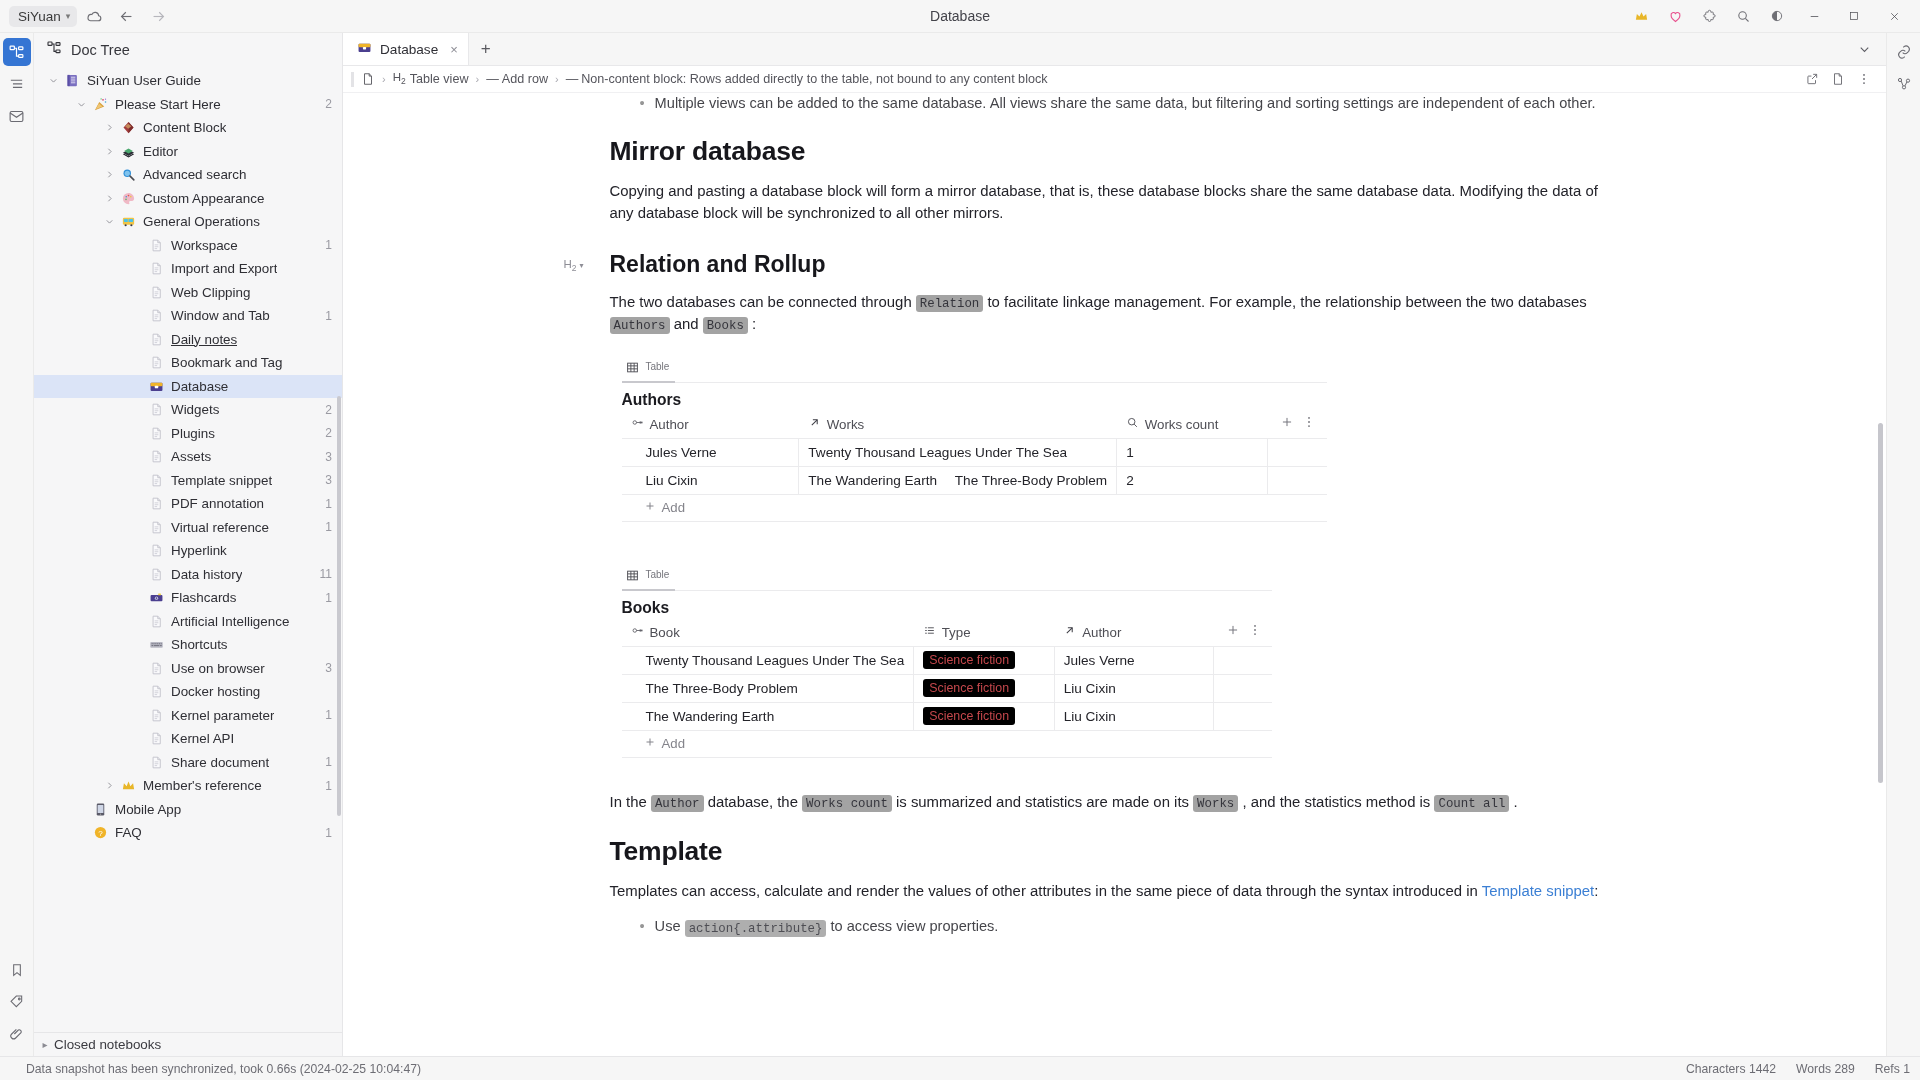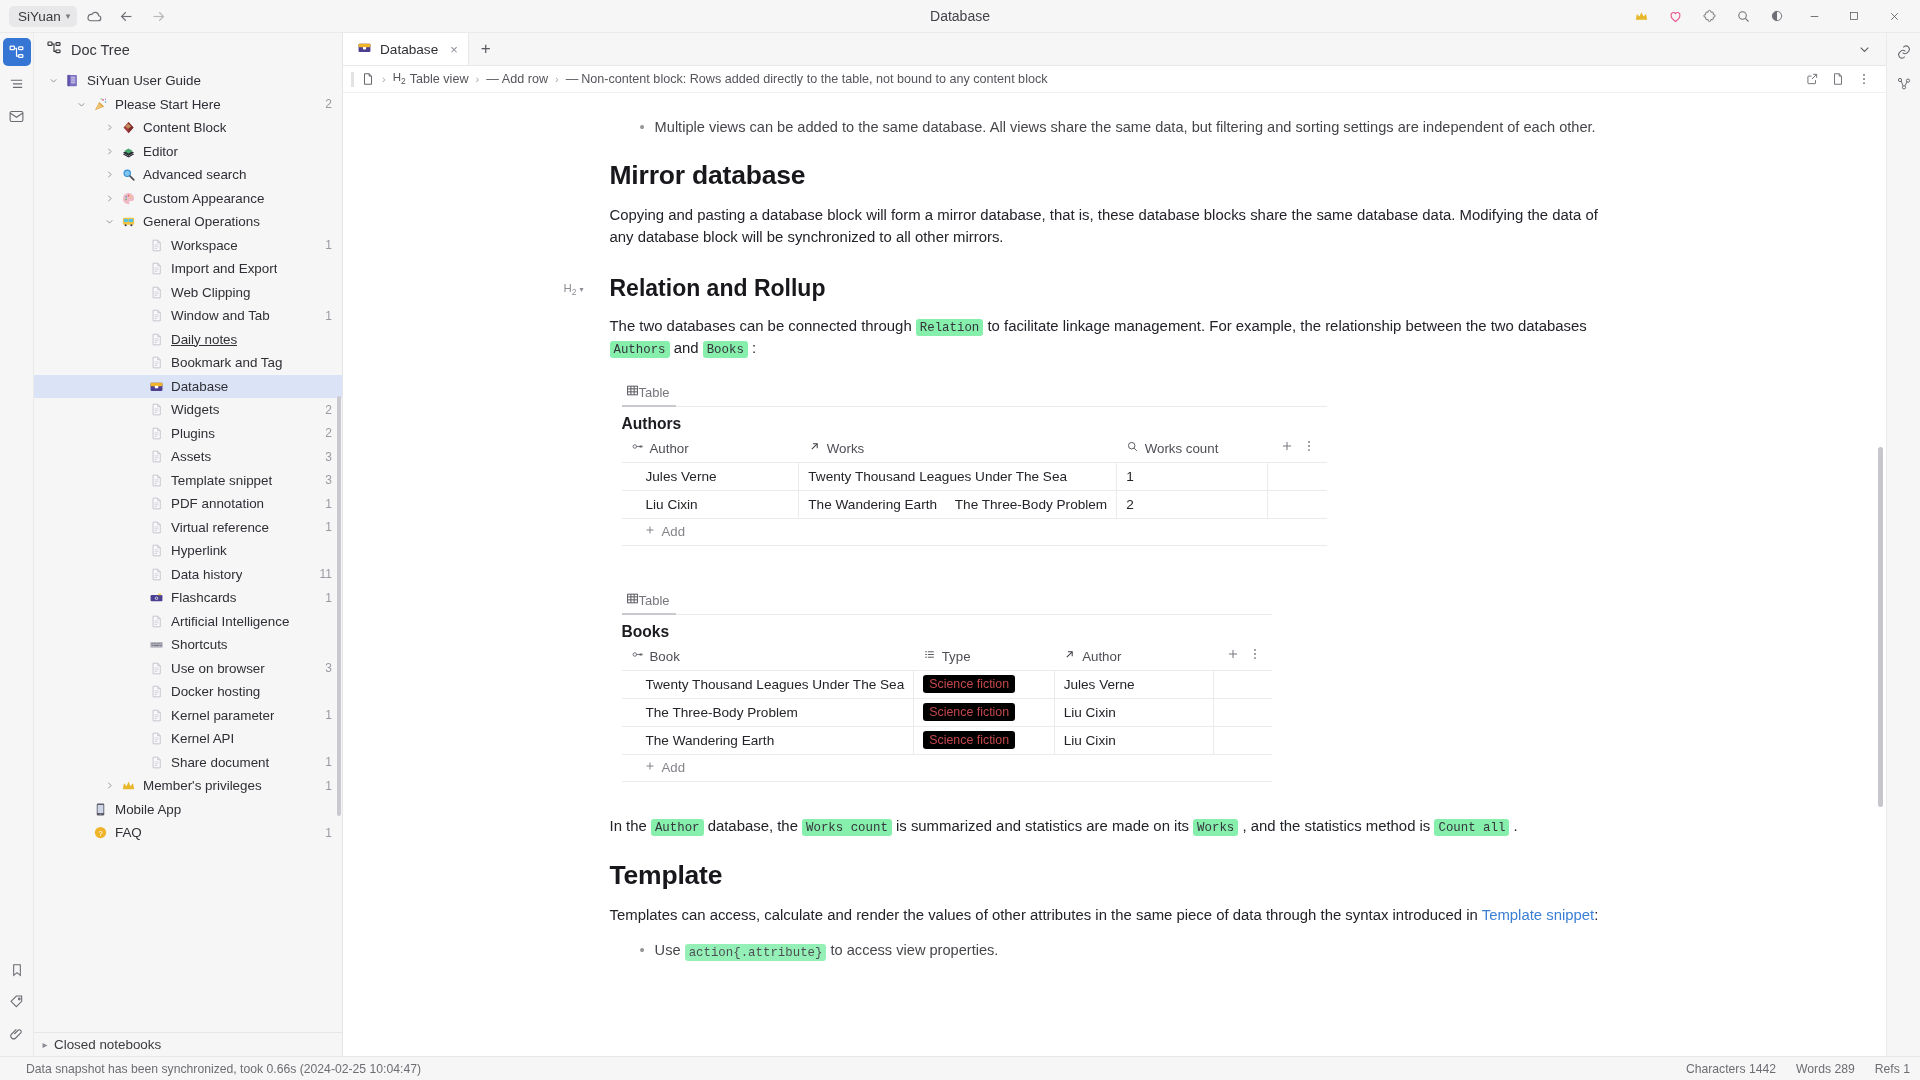--- a/index.html
+++ b/index.html
@@ -157,21 +157,21 @@
   .bc-left-bar { width: 3px; height: 15px; background: #e3e3e6; margin-right: 7px; }
   .bc-item { display: flex; align-items: center; gap: 4px; white-space: nowrap; }
   .bc-sep { color: #a9a9b0; margin: 0 7px; font-size: 11px; }
   .bc-h2 { font-size: 11.5px; }
   .bc-h2 sub { font-size: 8.5px; }
   .bc-dash { letter-spacing: -1px; }
   .bc-right { margin-left: auto; display: flex; align-items: center; gap: 2px; }
   .bc-right .ic { width: 24px; height: 22px; display:flex; align-items:center; justify-content:center; color:#6a6a71; }
 
   
-  .editor-wrap { flex: 1; overflow: hidden; position: relative; display: flex; margin-top: 24px; }
+  .editor-wrap { flex: 1; overflow: hidden; position: relative; display: flex; }
   .editor {
     flex: 1;
     padding: 0 0 0 0;
     position: relative;
     min-width: 0;
   }
   .doc {
     max-width: 1010px;
     margin: 0 auto;
     padding-left: 0px;
@@ -194,21 +194,21 @@
   h2.dh {
     font-size: 23px; font-weight: bold;
     margin: 0; color: #17171c;
   }
   p.dp {
     font-size: 14.9px; line-height: 1.47; margin: 14px 0 0 0; color: #23232a;
   }
   .code-inline {
     font-family: "Liberation Mono", monospace;
     font-size: 12.4px;
-    background: #86efac;
+    background: #a3a3a3;
     border-radius: 3px;
     padding: 1.5px 4px;
     color: #35353c;
     white-space: nowrap;
   }
   .h2-gutter {
     position: absolute; left: -46px; top: 7px;
     display: flex; align-items: center; gap: 3px;
     color: #8e8e96; font-size: 11.5px;
   }
@@ -218,22 +218,22 @@
   a.doclink { color: #3b7fd4; text-decoration: none; }
 
   
   .av-block { margin-top: 21px; }
   .av-tabs {
     display: flex; align-items: flex-end;
     border-bottom: 1px solid #ebebed;
     height: 26px;
   }
   .av-tab {
-    display: flex; align-items: flex-end; 
-    font-size: 13px; color: #76767d;
+    display: flex; align-items: flex-start; gap: 7px;
+    font-size: 10px; color: #76767d;
     padding: 0 6px 5px 4px;
     border-bottom: 2.5px solid #c8c8cd;
     margin-bottom: -1px;
   }
   .av-title {
     font-size: 15.6px; font-weight: bold; color: #1b1b20;
     margin-top: 8px; margin-bottom: 2px;
   }
   .av-table { border-collapse: collapse; }
   .av-hdr-row td {
@@ -833,21 +833,21 @@
             <span class="tw-arrow">
               <svg width="11" height="11" viewBox="0 0 24 24" fill="none" stroke="#8b8b93" stroke-width="2">
                 <path d="M9.5 6l6 6-6 6"></path>
               </svg>
             </span>
             <span class="tw-icon">
               <svg width="15" height="15" viewBox="0 0 24 24">
                 <path d="M3 18l1.7-9.5L9 13l3-7.6 3 7.6 4.3-4.5L21 18z" fill="#e8b629"></path>
               </svg>
             </span>
-            <span class="tw-label">Member's privileges</span>
+            <span class="tw-label">Member's reference</span>
             <span class="tw-count">1</span>
           </div>
           <div class="tree-row" style="padding-left: 38px;">
             <span class="tw-arrow"></span>
             <span class="tw-icon">
               <svg width="15" height="15" viewBox="0 0 24 24">
                 <rect x="6" y="2.5" width="12" height="19" rx="2" fill="#5a5a68"></rect>
                 <rect x="7.4" y="4.6" width="9.2" height="13" rx="0.6" fill="#cfd6e6"></rect>
                 <circle cx="12" cy="19.4" r="1" fill="#aaa"></circle>
               </svg>

